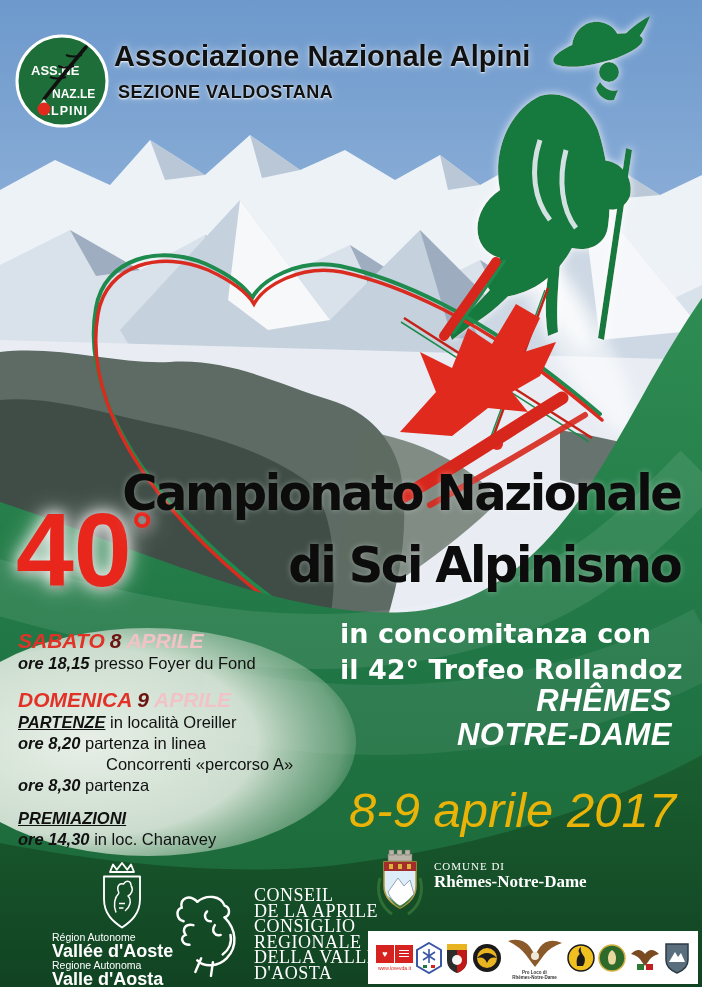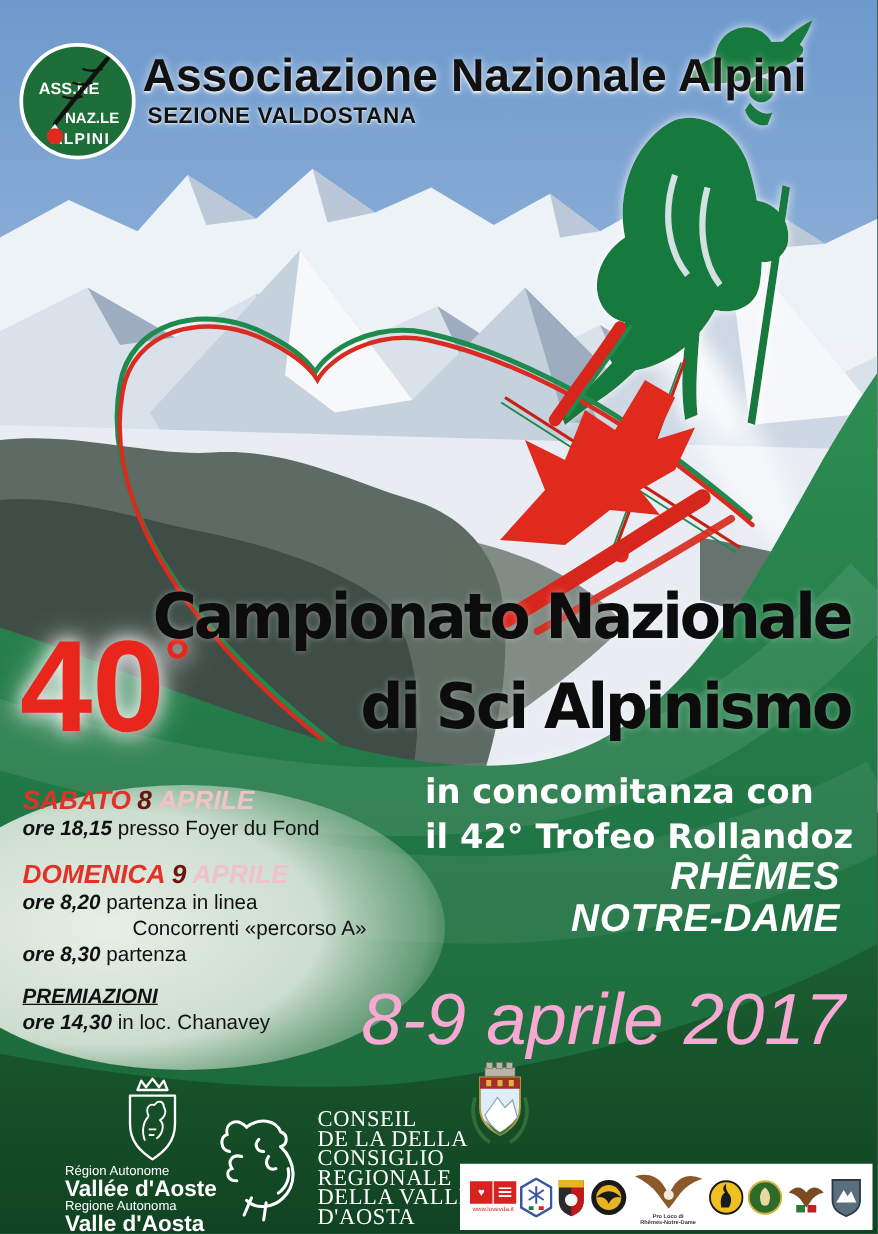--- a/index.html
+++ b/index.html
@@ -4,42 +4,42 @@
 <style>
   html,body{margin:0;padding:0;background:#555;}
   .poster{position:relative;width:702px;height:987px;overflow:hidden;background:#1b6536;
           font-family:"Liberation Sans",sans-serif;}
   .poster *{box-sizing:border-box;}
   svg{display:block;}
   .abs{position:absolute;}
 
   
   .ana-logo{left:14px;top:33px;width:96px;height:96px;}
-  .org-name{left:114px;top:40px;font-size:37px;font-weight:bold;color:#111;
+  .org-name{left:114px;top:40px;font-size:29px;font-weight:bold;color:#111;
             text-shadow:0 1px 2px rgba(255,255,255,.85),0 0 8px rgba(255,255,255,.6);white-space:nowrap;}
   .org-section{left:118px;top:82px;font-size:18px;font-weight:bold;color:#111;
             text-shadow:0 1px 2px rgba(255,255,255,.85),0 0 8px rgba(255,255,255,.6);letter-spacing:.5px;}
 
   
   .edition{left:16px;top:498px;color:#e8261c;font-family:Liberation Sans, sans-serif;
            font-weight:bold;font-size:104px;line-height:1;
            text-shadow:0 0 14px rgba(255,255,255,.95),0 0 26px rgba(255,255,255,.8),2px 3px 4px rgba(60,0,0,.35);}
   .edition .deg{font-size:52px;vertical-align:38px;}
   .title-line{right:22px;color:#0c0c0c;font-family:"DejaVu Sans",sans-serif;font-weight:bold;
               font-size:50px;line-height:1;letter-spacing:-2.5px;white-space:nowrap;text-align:right;
               text-shadow:0 0 6px rgba(255,255,255,.35);transform:scaleX(.96);transform-origin:right;}
   .title-line1{top:468px;}
   .title-line2{top:540px;}
 
   .subtitle{left:340px;top:616px;width:352px;color:#fff;
             font-family:"DejaVu Sans",sans-serif;font-weight:bold;font-size:27px;line-height:36px;}
 
   .location{right:30px;top:684px;text-align:right;color:#fff;}
   .location .loc-line{font-size:31px;font-weight:bold;font-style:italic;line-height:34px;letter-spacing:.5px;}
-  .event-date{right:26px;top:782px;color:#f9a8d4;font-size:58px;font-style:italic;white-space:nowrap;}
+  .event-date{right:26px;top:782px;color:#eab308;font-size:49px;font-style:italic;white-space:nowrap;}
 
   
   .schedule{left:18px;top:629px;width:320px;color:#111;font-size:16.5px;line-height:21px;}
   .sched-h{font-size:21px;font-weight:bold;font-style:italic;line-height:24px;margin-top:14px;}
   .sched-h:first-child{margin-top:0;}
   .sched-h .day{color:#e23228;}
   .sched-h .num{color:#6b1410;margin:0 5px;}
   .sched-h .month{color:#f2c3c6;}
   .lbl{font-weight:bold;font-style:italic;text-decoration:underline;}
   .tm{font-weight:bold;font-style:italic;}
@@ -209,20 +209,21 @@
   <div class="abs subtitle">
     <div>in concomitanza con</div>
     <div>il 42° Trofeo Rollandoz</div>
   </div>
 
   <div class="abs schedule">
     <div class="sched-h"><span class="day">SABATO</span><span class="num">8</span><span class="month">APRILE</span></div>
     <div><span class="tm">ore 18,15</span><span> presso Foyer du Fond</span></div>
 
     <div class="sched-h"><span class="day">DOMENICA</span><span class="num">9</span><span class="month">APRILE</span></div>
+    <div><span class="lbl">PARTENZE</span><span> in località Oreiller</span></div>
     <div><span class="tm">ore 8,20</span><span> partenza in linea</span></div>
     <div class="indent">Concorrenti «percorso A»</div>
     <div><span class="tm">ore 8,30</span><span> partenza</span></div>
     <div class="gap"></div>
     <div><span class="lbl">PREMIAZIONI</span></div>
     <div><span class="tm">ore 14,30</span><span> in loc. Chanavey</span></div>
   </div>
 
   <div class="abs location">
     <div class="loc-line">RHÊMES</div>
@@ -255,21 +256,21 @@
       <path d="M30,20 C40,12 54,14 58,24 C64,26 64,34 58,36"></path>
       <path d="M58,36 C70,48 72,66 60,78 C52,86 38,88 30,80"></path>
       <path d="M34,78 L28,92 M46,82 L44,96"></path>
       <path d="M56,74 C62,70 66,62 64,54"></path>
       <path d="M26,44 C18,42 14,48 18,54 C12,56 14,64 22,64"></path>
       <path d="M40,30 C36,34 38,40 44,40 M48,44 C44,50 48,56 54,54"></path>
     </g>
   </svg>
   <div class="abs conseil-text">
     <div>CONSEIL</div>
-    <div>DE LA DELLA</div>
+    <div>DE LA APRILE</div>
     <div>CONSIGLIO</div>
     <div>REGIONALE</div>
     <div>DELLA VALLE</div>
     <div>D'AOSTA</div>
   </div>
 
   <svg class="abs comune" width="56" height="74" viewBox="0 0 56 74">
     <path d="M8,30 C4,44 8,58 20,66" stroke="#2f6e34" stroke-width="3" fill="none"></path>
     <path d="M48,30 C52,44 48,58 36,66" stroke="#2f6e34" stroke-width="3" fill="none"></path>
     <g fill="#b9b3a8" stroke="#6e6a60" stroke-width=".5">
@@ -279,20 +280,24 @@
         <rect x="33" y="2" width="5" height="5"></rect>
     </g>
     <path d="M12,14 H44 V38 C44,50 36,56 28,60 C20,56 12,50 12,38 Z" fill="#ddeefa" stroke="#b99a3e" stroke-width="1.5"></path>
     <rect x="12" y="14" width="32" height="9" fill="#a32c2c"></rect>
     <rect x="17" y="16" width="4" height="5" fill="#e0b23c"></rect>
       <rect x="26" y="16" width="4" height="5" fill="#e0b23c"></rect>
       <rect x="35" y="16" width="4" height="5" fill="#e0b23c"></rect>
     <path d="M16,44 L26,30 L32,38 L38,32 L42,46 C38,52 32,56 28,58 C24,56 18,50 16,44 Z" fill="#ffffff" stroke="#8fa5b5"></path>
     <path d="M16,48 C22,54 26,57 28,58 C30,57 36,53 40,48 L42,46 C38,54 32,58 28,60 C24,58 18,52 16,48 Z" fill="#3e7a38"></path>
   </svg>
+  <div class="abs comune-text">
+    <div class="lbl1">COMUNE DI</div>
+    <div class="lbl2">Rhêmes-Notre-Dame</div>
+  </div>
 
   <div class="abs sponsor-strip">
     <div class="sp">
       <div class="lovevda-squares">
         <div class="lovevda-sq">♥</div>
         <div class="lovevda-sq">
             <span class="bars"></span>
           </div>
       </div>
       <div class="lovevda-cap">www.lovevda.it</div>

